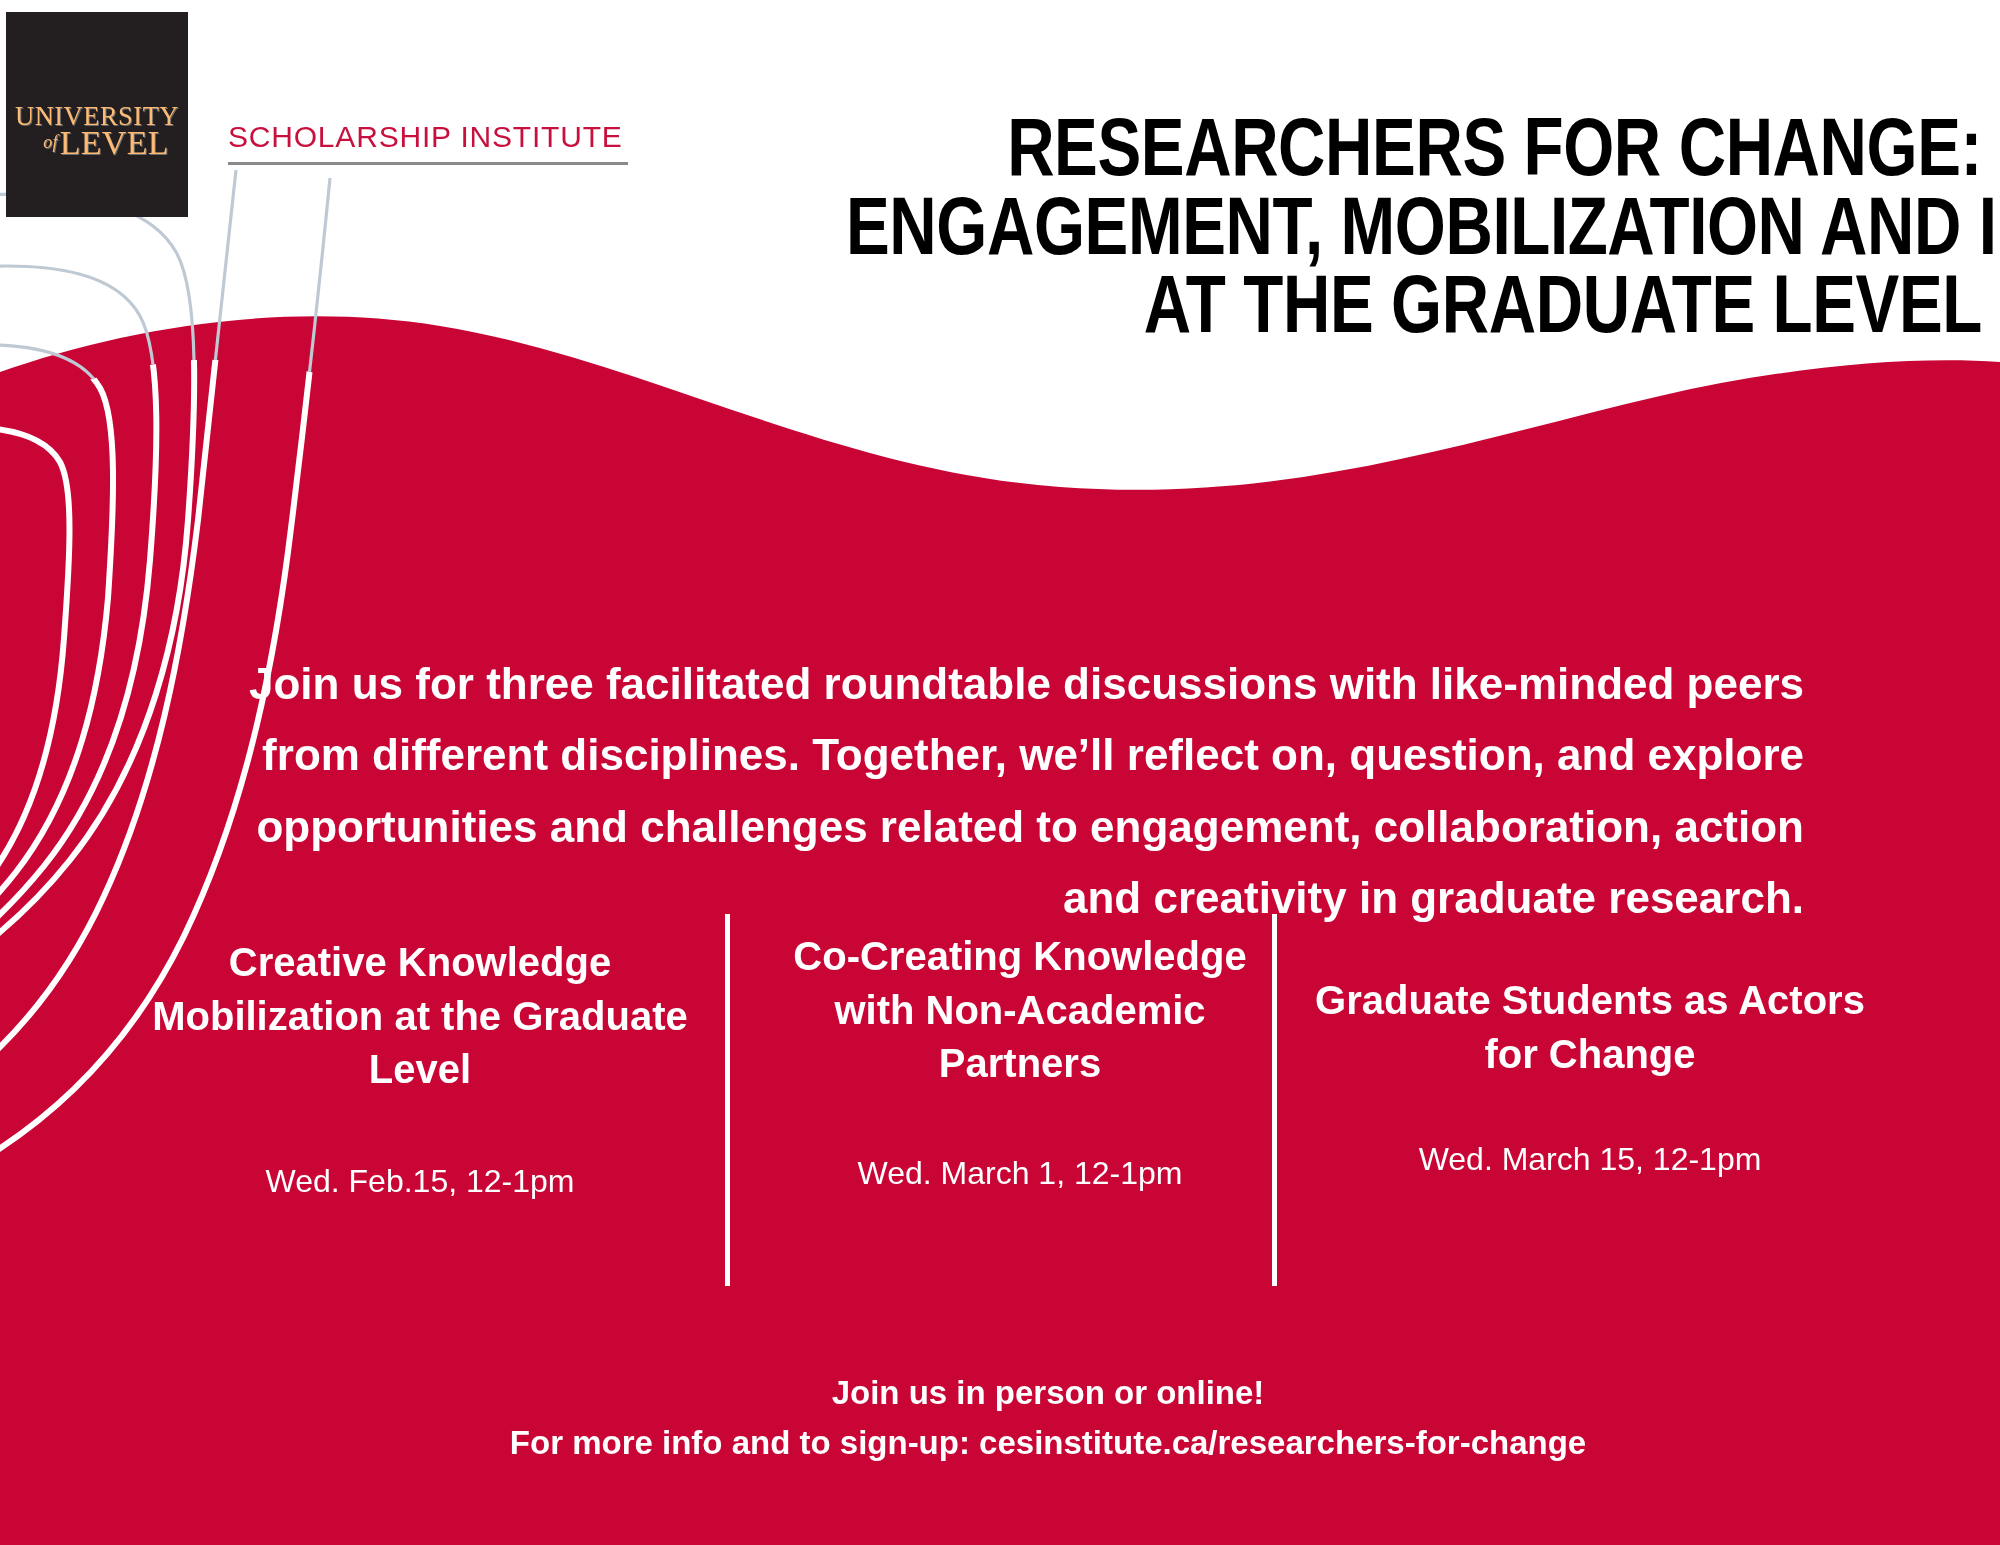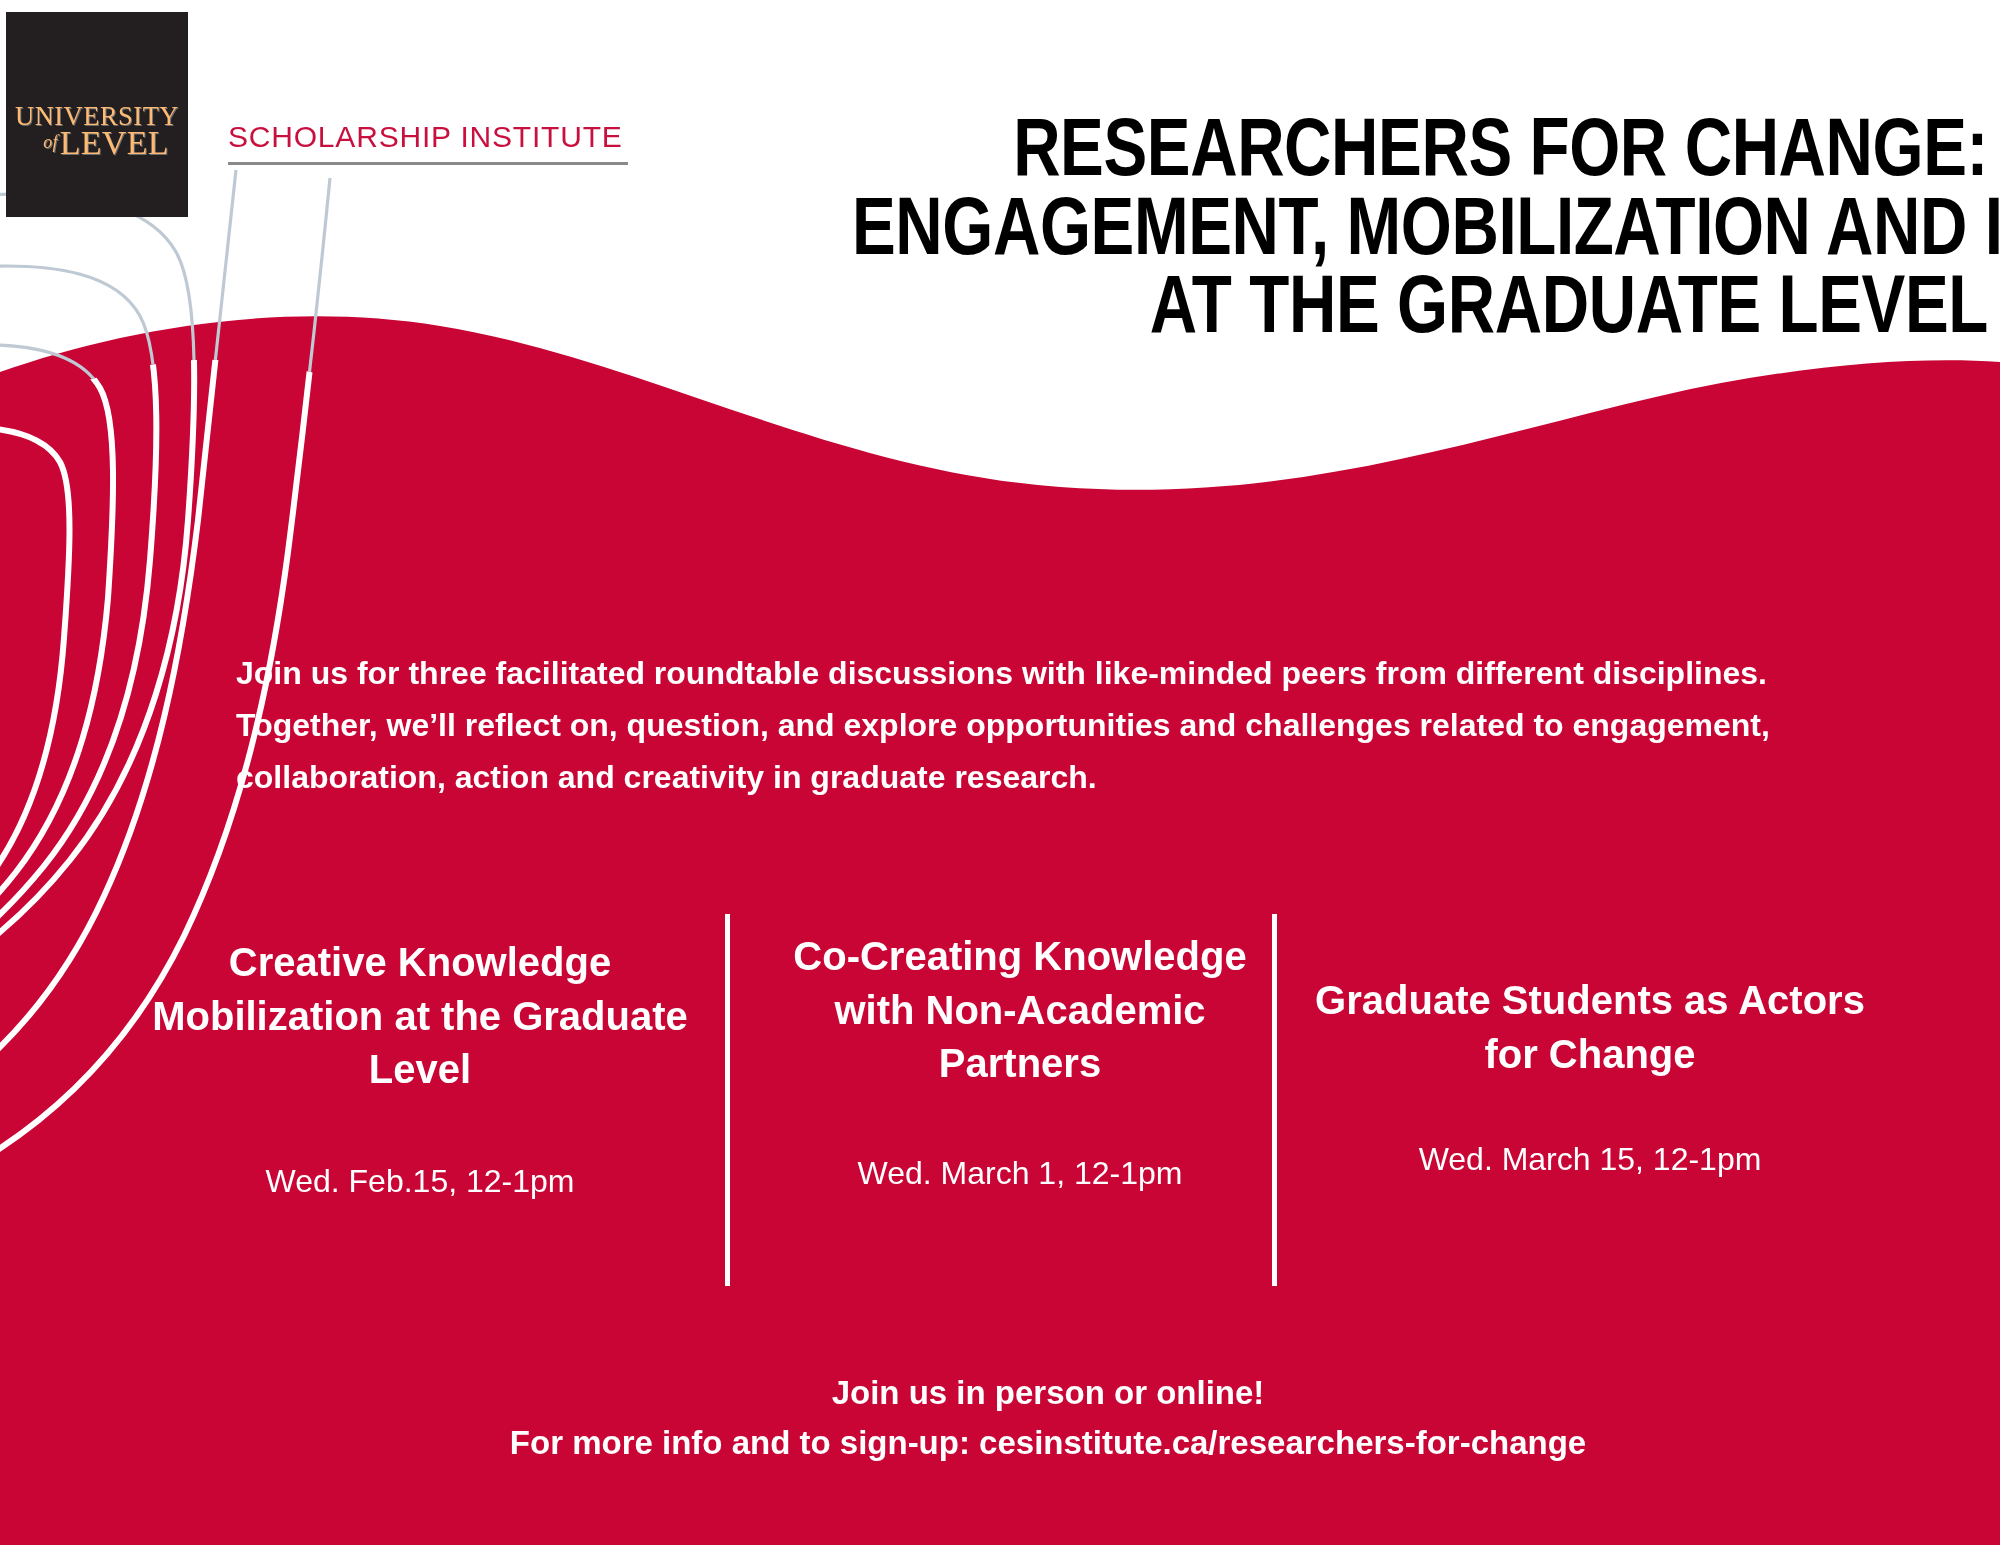--- a/index.html
+++ b/index.html
@@ -89,48 +89,48 @@
   }
   #cesi-rule {
     margin-top:6px;
     width:400px; height:3px;
     background:#8a8a8a;
   }
 
   
   #title-block {
     position:absolute;
-    right:12px; top:108px;
+    right:18px; top:108px;
     width:1420px;
     text-align:right;
     z-index:5;
   }
   .title-line {
     display:block;
     color:#000000;
     font-family:"Liberation Sans Narrow","Liberation Sans", sans-serif;
     font-weight:bold;
     font-size:82px;
     line-height:0.96;
     letter-spacing:-0.5px;
     transform:scaleX(0.80);
     transform-origin:right center;
     white-space:nowrap;
   }
 
   
   #intro {
     position:absolute;
-    left:236px; top:648px;
+    left:214px; top:648px;
     width:1590px;
-    text-align:left;
+    text-align:right;
     color:#ffffff;
     font-family:"Liberation Sans", sans-serif;
     font-weight:bold;
-    font-size:32px;
+    font-size:44px;
     line-height:1.62;
     z-index:5;
   }
 
   
   #sessions {
     position:absolute;
     left:120px; top:930px;
     width:1800px; height:380px;
     z-index:5;

